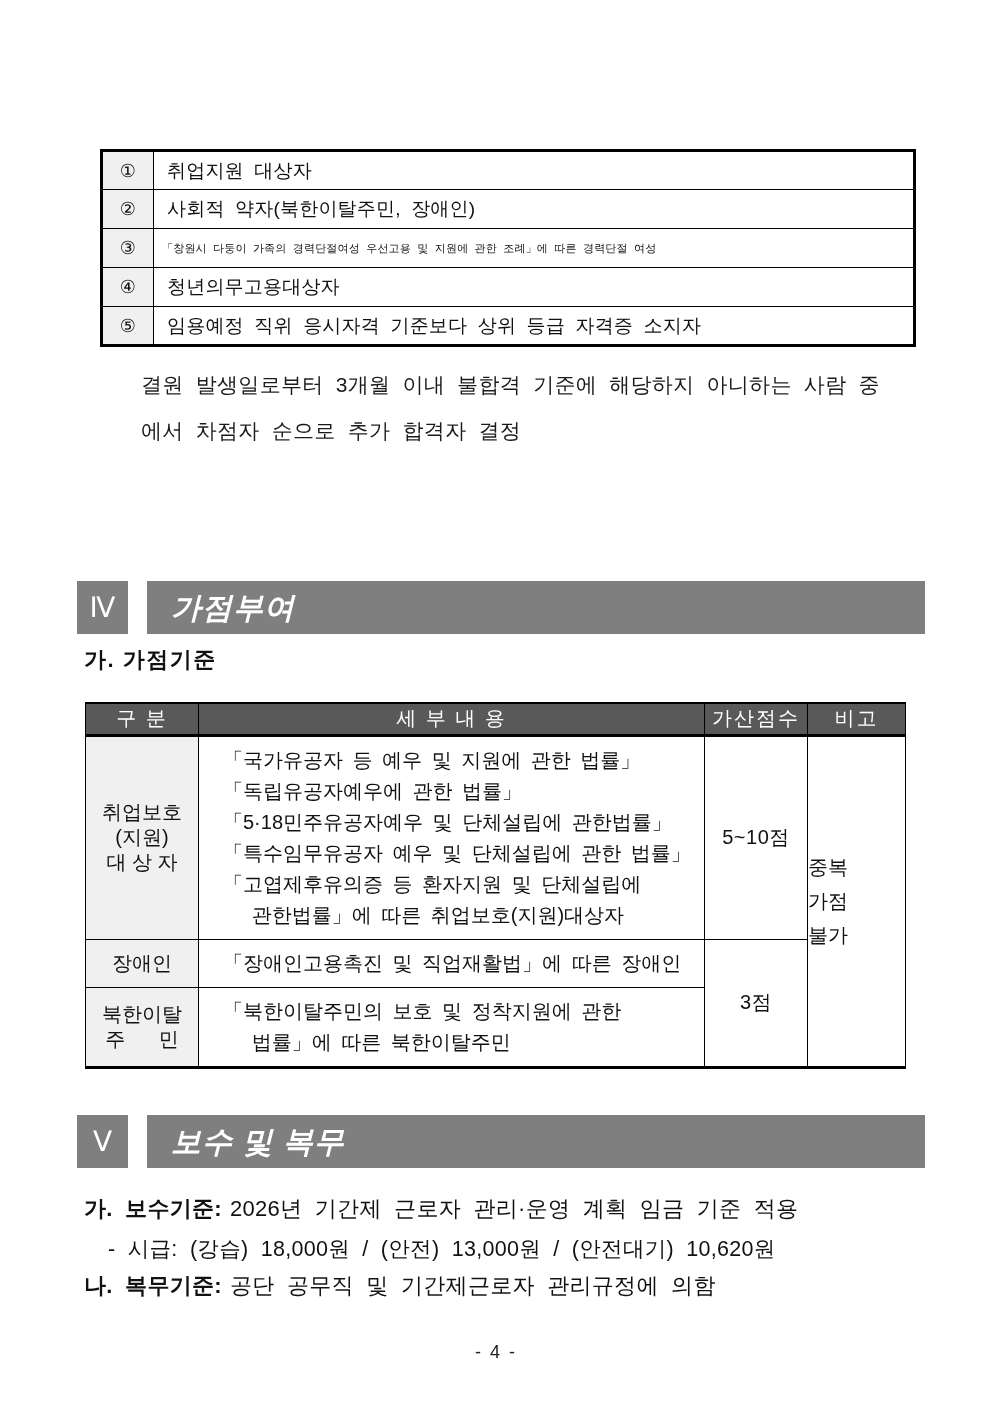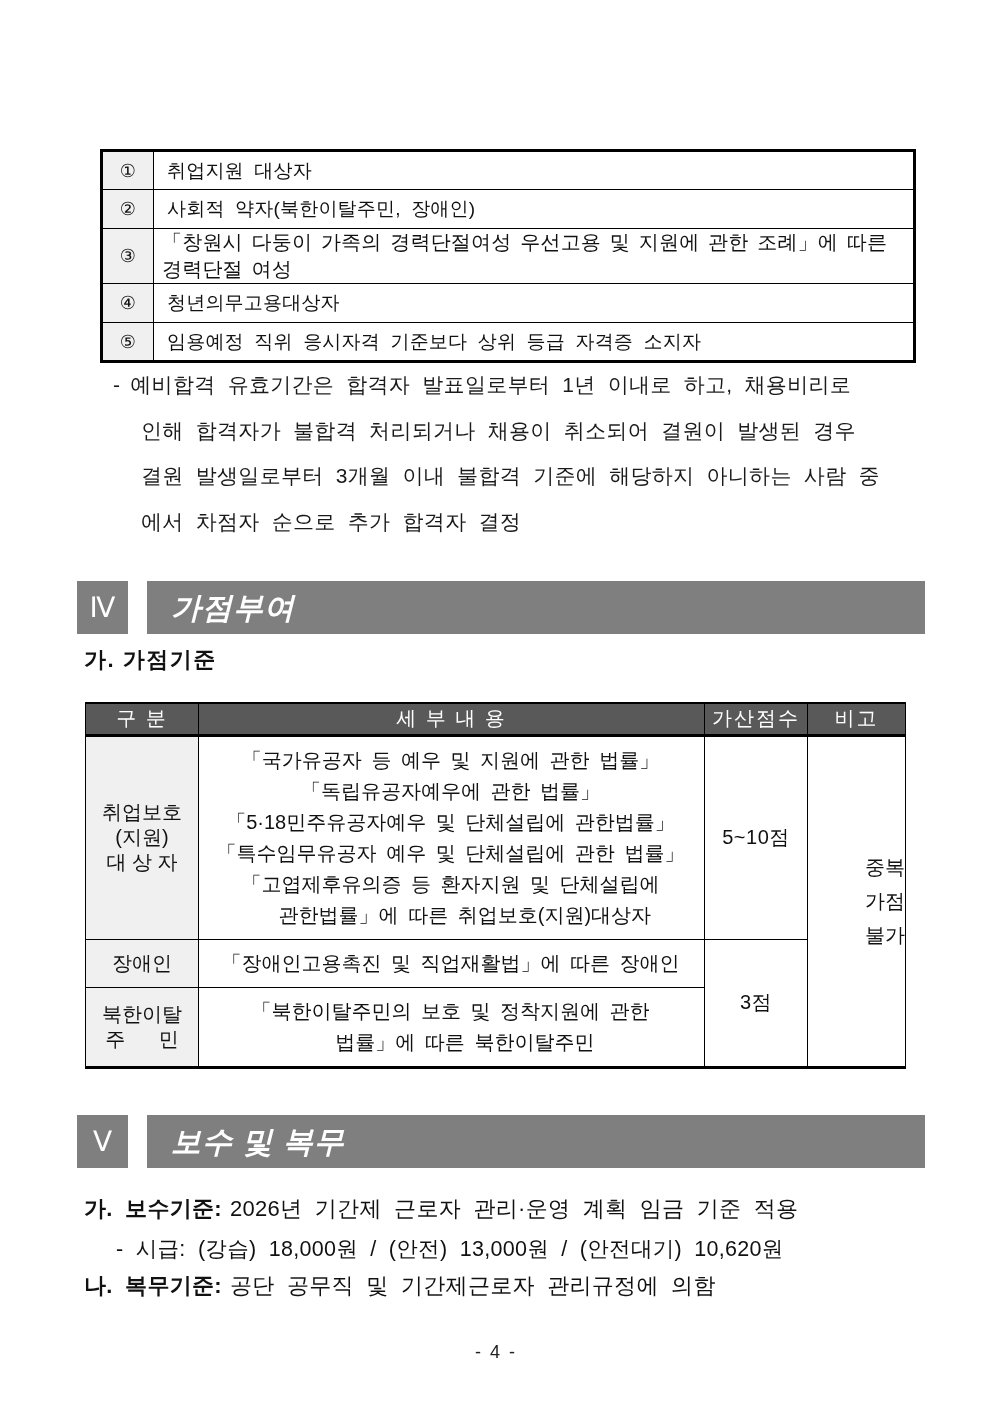--- a/index.html
+++ b/index.html
@@ -18,21 +18,21 @@
   }
   .tbl-top td {
     border:1.5px solid #000; height:39px; vertical-align:middle;
     font-size:19px; letter-spacing:0.2px; word-spacing:5px;
   }
   .tbl-top td.num {
     width:52px; text-align:center; background:#f0f0f0;
     font-size:18px; word-spacing:0;
   }
   .tbl-top td.txt { padding-left:13px; }
-  .tbl-top tr.small td.txt { font-size:20px; padding-left:8px; word-spacing:3px; }
+  .tbl-top tr.small td.txt { font-size:11px; padding-left:8px; word-spacing:3px; }
 
   
   .note {
     position:absolute; left:113px; top:362px; width:812px;
     font-size:21px; line-height:45.5px; letter-spacing:0.3px; word-spacing:6px;
     color:#1a1a1a;
   }
   .note .cont { padding-left:28px; }
   .note .bullet { margin-right:10px; }
 
@@ -67,38 +67,37 @@
     border-top:2.5px solid #000; border-bottom:3px solid #000;
   }
   .tbl-bonus td {
     font-size:20px; vertical-align:middle; color:#111;
   }
   .tbl-bonus td.cat {
     background:#f0f0f0; text-align:center; white-space:pre-wrap;
     line-height:25px;
   }
   .tbl-bonus td.det {
-    padding:8px 10px 8px 8px; white-space:pre-wrap; line-height:31px;
+    padding:8px 10px 8px 24px; white-space:pre-wrap; line-height:31px;
     word-spacing:4px;
-    text-align:center;
   }
   .tbl-bonus td.pts { text-align:center; letter-spacing:0.5px; }
-  .tbl-bonus td.rem { text-align:right; white-space:pre-wrap; line-height:34px; }
+  .tbl-bonus td.rem { text-align:left; white-space:pre-wrap; line-height:34px; }
   .tbl-bonus tr.r1 td { height:188px; }
   .tbl-bonus tr.r2 td { height:46px; }
   .tbl-bonus tr.r3 td { height:62px; }
   .tbl-bonus tr.r3 td, .tbl-bonus tr.r3 { border-bottom:3px solid #000; }
 
   
   .pay-line {
     position:absolute; left:84px; font-size:22px; letter-spacing:0.3px;
     word-spacing:6px; color:#111;
   }
   .pay-line .lbl { font-weight:bold; margin-right:8px; }
-  .pay-line.wage { left:116px; font-size:21.5px; }
+  .pay-line.wage { left:108px; font-size:21.5px; }
 
   
   .page-num {
     position:absolute; left:0; top:1342px; width:100%;
     text-align:center; font-size:18px; letter-spacing:2px; color:#222;
   }
 </style>
 </head>
 <body>
 
@@ -123,22 +122,20 @@
       <td class="txt">청년의무고용대상자</td>
     </tr>
     <tr>
       <td class="num">⑤</td>
       <td class="txt">임용예정 직위 응시자격 기준보다 상위 등급 자격증 소지자</td>
     </tr>
   </tbody>
     </table>
 
   <div class="note">
-    <div><span class="bullet">-</span><span>예비합격 유효기간은 합격자 발표일로부터 1년 이내로 하고, 채용비리로</span></div>
-    <div class="cont">인해 합격자가 불합격 처리되거나 채용이 취소되어 결원이 발생된 경우</div>
     <div class="cont">결원 발생일로부터 3개월 이내 불합격 기준에 해당하지 아니하는 사람 중</div>
     <div class="cont">에서 차점자 순으로 추가 합격자 결정</div>
   </div>
 
   <div class="sec-badge" style="top:581px;">Ⅳ</div>
   <div class="sec-bar" style="top:581px;">가점부여</div>
   <div class="sub-heading" style="top:645px;">가. 가점기준</div>
 
   <table class="tbl-bonus">
     <colgroup>

